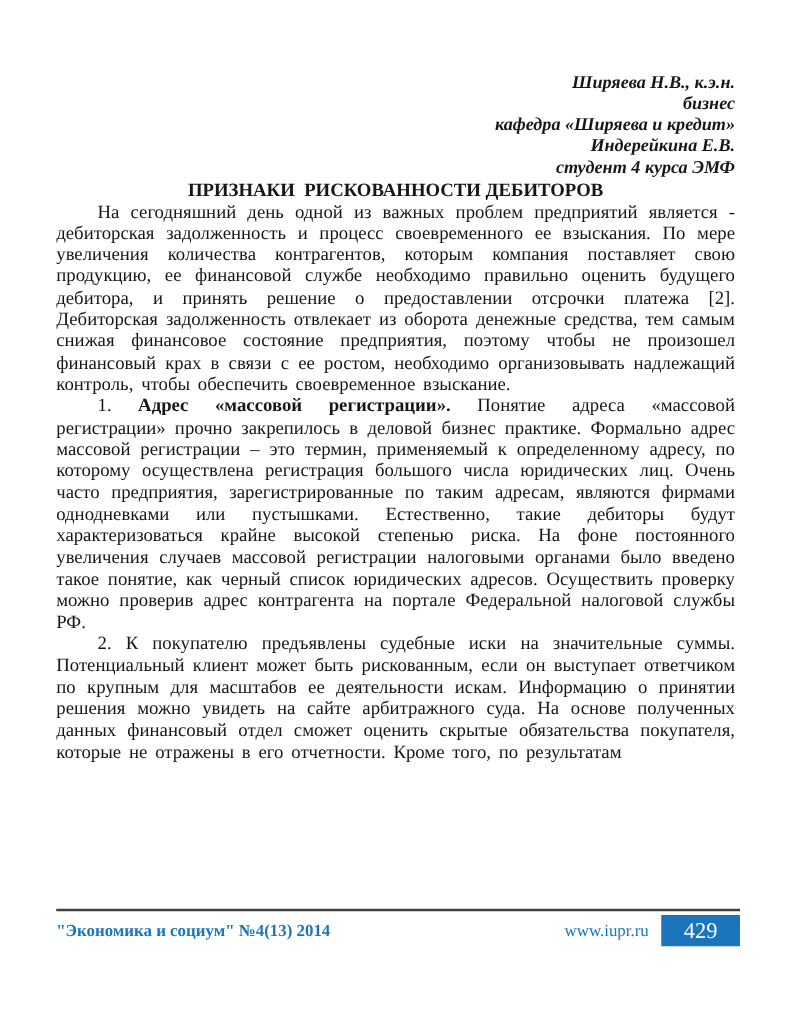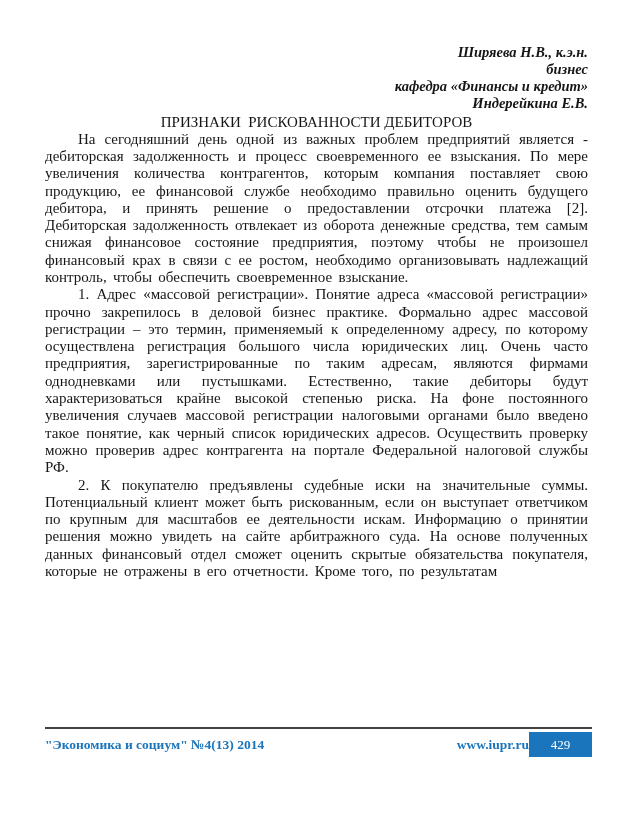--- a/index.html
+++ b/index.html
@@ -12,49 +12,49 @@
     width: 634px;
     height: 820px;
     background: #ffffff;
     font-family: "Liberation Serif", serif;
     color: #161616;
     overflow: hidden;
   }
   .content {
     position: absolute;
     left: 45px;
-    top: 44px;
+    top: 58px;
     width: 543px;
     height: 666px;
     overflow: hidden;
   }
   .byline {
     text-align: right;
     font-weight: bold;
     font-style: italic;
     font-size: 14.5px;
     line-height: 16.9px;
   }
   .title {
     margin: 2px 0 0 0;
     text-align: center;
-    font-weight: normal;
+    font-weight: bold;
     font-size: 15px;
     line-height: 17px;
     white-space: pre-wrap;
   }
   .para {
     margin: 0;
     text-align: justify;
     text-indent: 33px;
     font-size: 15px;
     line-height: 17.3px;
     word-spacing: 2.5px;
   }
-  .para b { font-weight: normal; margin-top: 12px; }
+  .para b { font-weight: bold; margin-top: 12px; }
   .footer {
     position: absolute;
     left: 45px;
     top: 727px;
     width: 547px;
     border-top: 2px solid #414141;
     padding-top: 3px;
     display: flex;
     justify-content: space-between;
     align-items: center;
@@ -62,47 +62,49 @@
   .journal {
     font-weight: bold;
     font-size: 13.5px;
     color: var(--accent, #1a75bc);
   }
   .footer-right {
     display: flex;
     align-items: center;
   }
   .site {
-    font-weight: bold;
+    font-weight: normal;
     font-size: 13.5px;
     color: var(--accent, #1a75bc);
+    margin-right: 10px;
     text-decoration: none;
   }
   .pagebox {
     background: var(--accent, #1a75bc);
     color: #ffffff;
     width: 63px;
     height: 25px;
     display: flex;
     align-items: center;
     justify-content: center;
-    font-size: 13px;
+    font-size: 18px;
   }
 </style>
 </head>
 <body>
 
 <div class="page">
   <div class="content">
 
     <div class="byline">
       <div>Ширяева Н.В., к.э.н.</div>
       <div>бизнес</div>
-      <div>кафедра «Финансы и кредит»</div>
+      <div>кафедра «Ширяева и кредит»</div>
       <div>Индерейкина Е.В.</div>
+      <div>студент 4 курса ЭМФ</div>
     </div>
 
     <h1 class="title">ПРИЗНАКИ  РИСКОВАННОСТИ ДЕБИТОРОВ</h1>
 
     <p class="para">На сегодняшний день одной из важных проблем предприятий является - дебиторская задолженность и процесс своевременного ее взыскания.  По мере увеличения количества контрагентов, которым компания поставляет свою продукцию, ее финансовой службе  необходимо правильно оценить будущего дебитора, и принять решение о предоставлении отсрочки платежа [2]. Дебиторская задолженность отвлекает из оборота денежные средства, тем самым снижая финансовое состояние предприятия, поэтому чтобы не произошел финансовый крах в связи с ее ростом, необходимо организовывать надлежащий контроль, чтобы обеспечить своевременное взыскание.</p>
 
     <p class="para"><span>1. </span><b>Адрес «массовой регистрации».</b><span> Понятие адреса «массовой регистрации» прочно закрепилось в деловой бизнес практике. Формально адрес массовой регистрации – это термин, применяемый к определенному адресу, по которому осуществлена регистрация большого числа юридических лиц. Очень часто предприятия, зарегистрированные по таким адресам, являются фирмами однодневками или пустышками. Естественно, такие дебиторы будут характеризоваться крайне высокой степенью риска. На фоне постоянного увеличения случаев массовой регистрации налоговыми органами было введено такое понятие, как черный список юридических адресов. Осуществить проверку можно проверив  адрес контрагента на портале Федеральной налоговой службы РФ.</span></p>
 
     <p class="para">2. К покупателю предъявлены судебные иски на значительные суммы. Потенциальный клиент может быть рискованным, если он  выступает ответчиком по крупным для масштабов ее деятельности искам. Информацию о принятии решения можно увидеть на сайте арбитражного суда. На основе полученных данных финансовый отдел сможет оценить скрытые обязательства покупателя, которые не отражены в его отчетности. Кроме того, по результатам</p>
 

